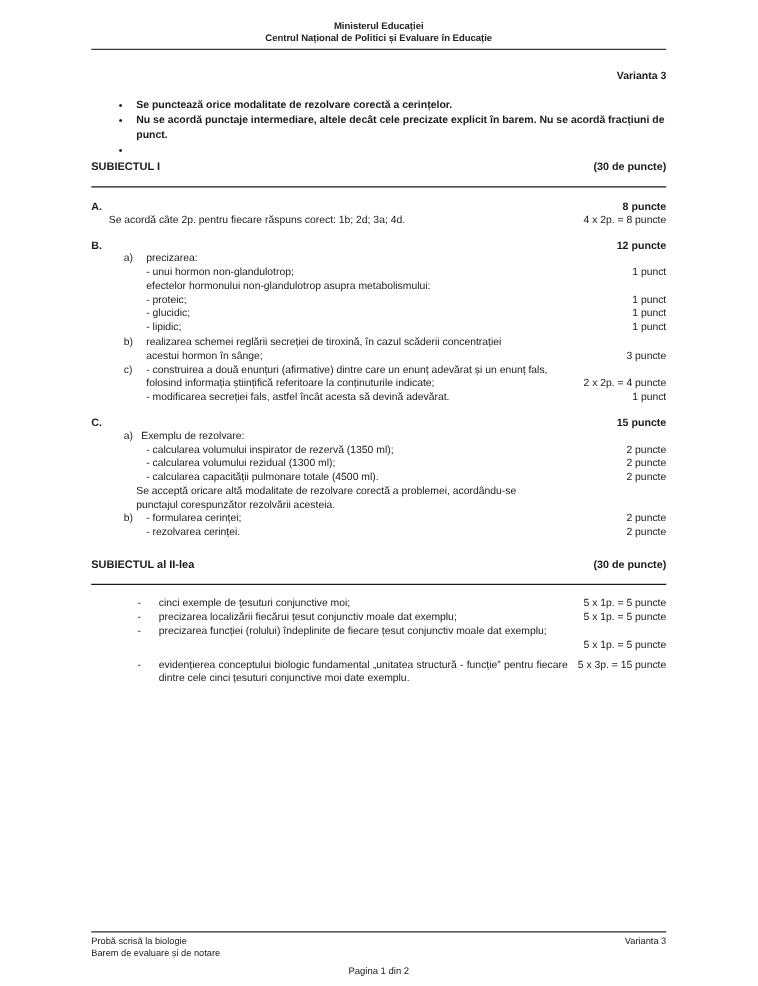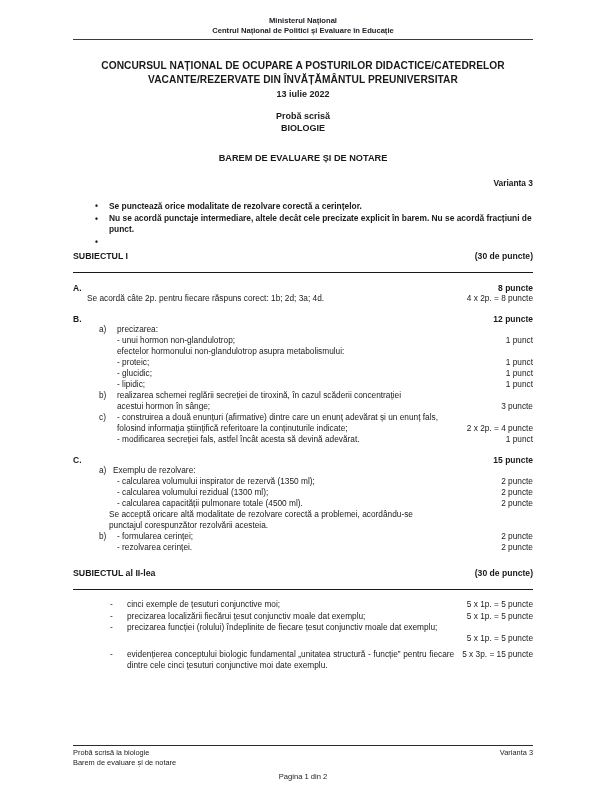--- a/index.html
+++ b/index.html
@@ -197,33 +197,25 @@
     font-size: 7.6px;
   }
 </style>
 </head>
 <body>
 
 <div class="page">
   <div class="sheet">
 
     <div class="doc-header">
-      <div>Ministerul Național</div>
+      <div>Ministerul Educației</div>
       <div>Centrul Național de Politici și Evaluare în Educație</div>
     </div>
     <div class="header-rule"></div>
 
-    <div class="title-block">
-      <div class="title-main">CONCURSUL NAȚIONAL DE OCUPARE A POSTURILOR DIDACTICE/CATEDRELOR</div>
-      <div class="title-main">VACANTE/REZERVATE DIN ÎNVĂȚĂMÂNTUL PREUNIVERSITAR</div>
-      <div class="title-date">13 iulie 2022</div>
-      <div class="title-proba">Probă scrisă</div>
-      <div class="title-proba" style="margin-top:0">BIOLOGIE</div>
-      <div class="title-barem">BAREM DE EVALUARE ȘI DE NOTARE</div>
-    </div>
     <div class="variant">Varianta 3</div>
 
     <div class="intro">
       <div class="intro-item">
         <span class="bullet">•</span>
         <span>Se punctează orice modalitate de rezolvare corectă a cerințelor.</span>
       </div>
       <div class="intro-item">
         <span class="bullet">•</span>
         <span>Nu se acordă punctaje intermediare, altele decât cele precizate explicit în barem. Nu se acordă fracțiuni de punct.</span>

